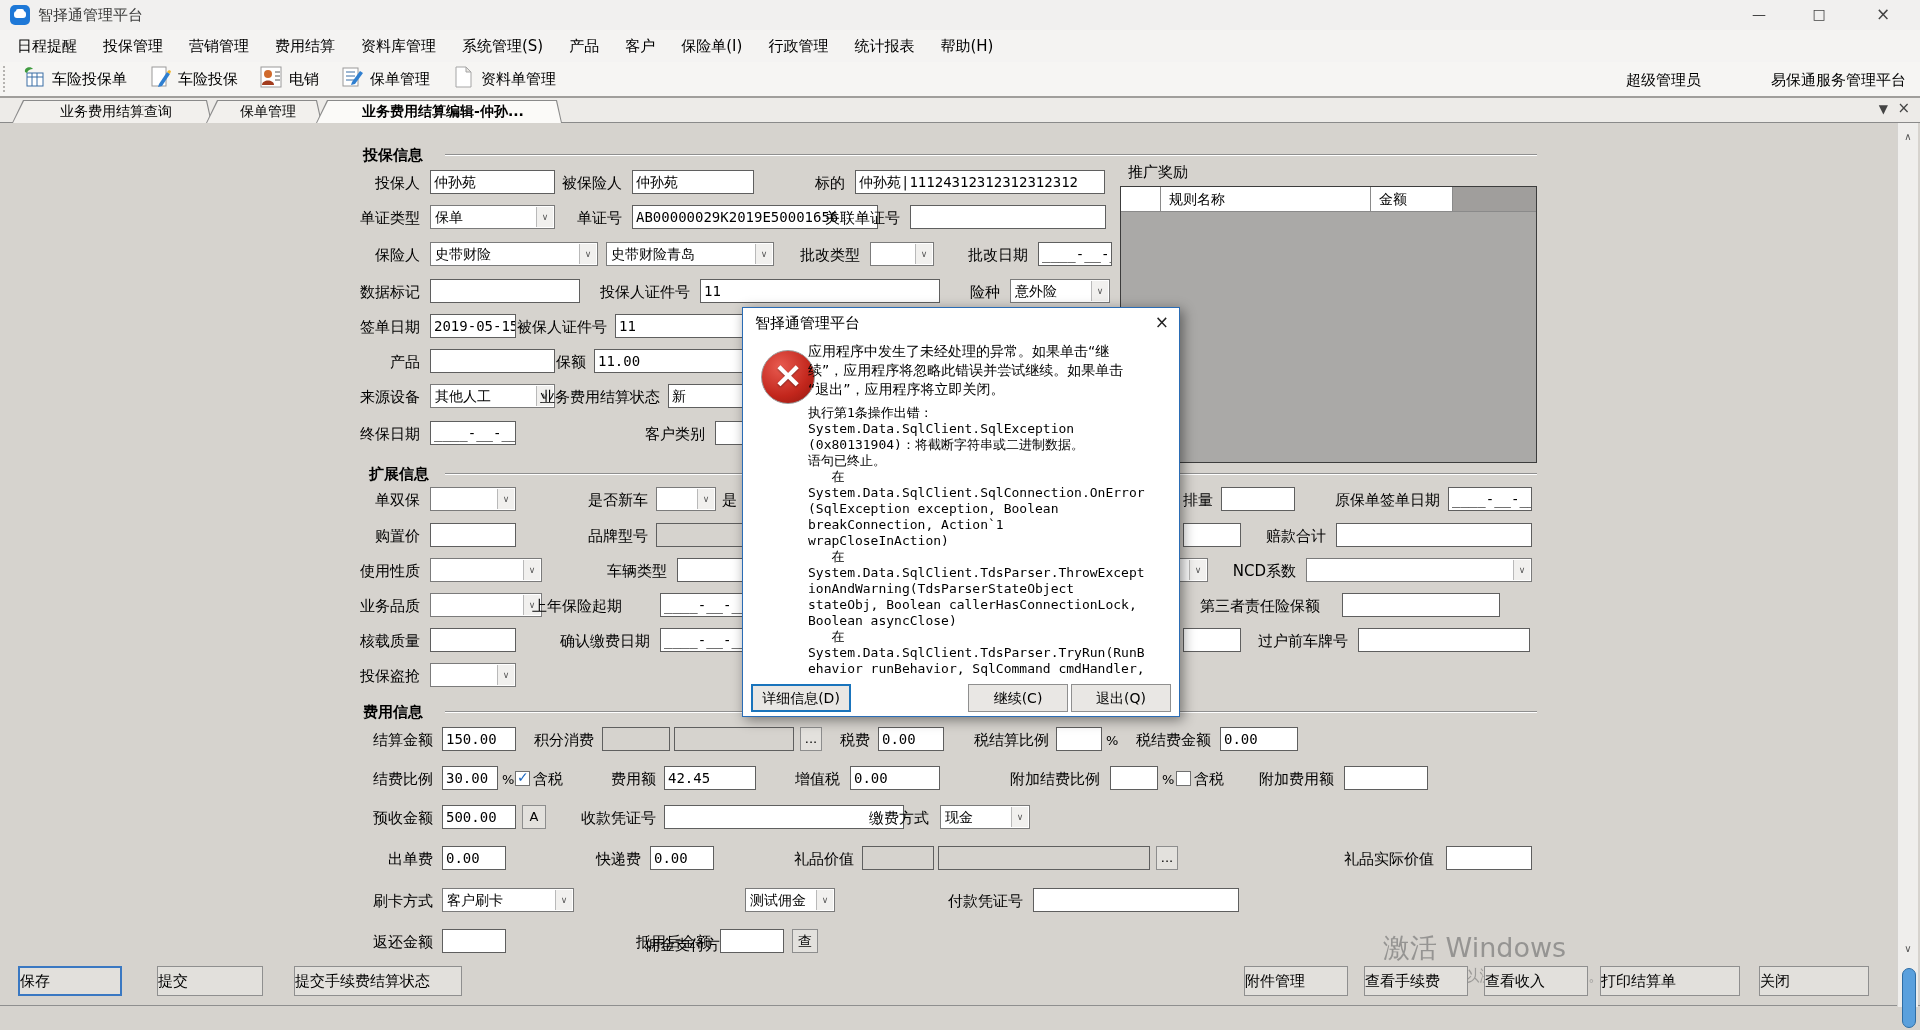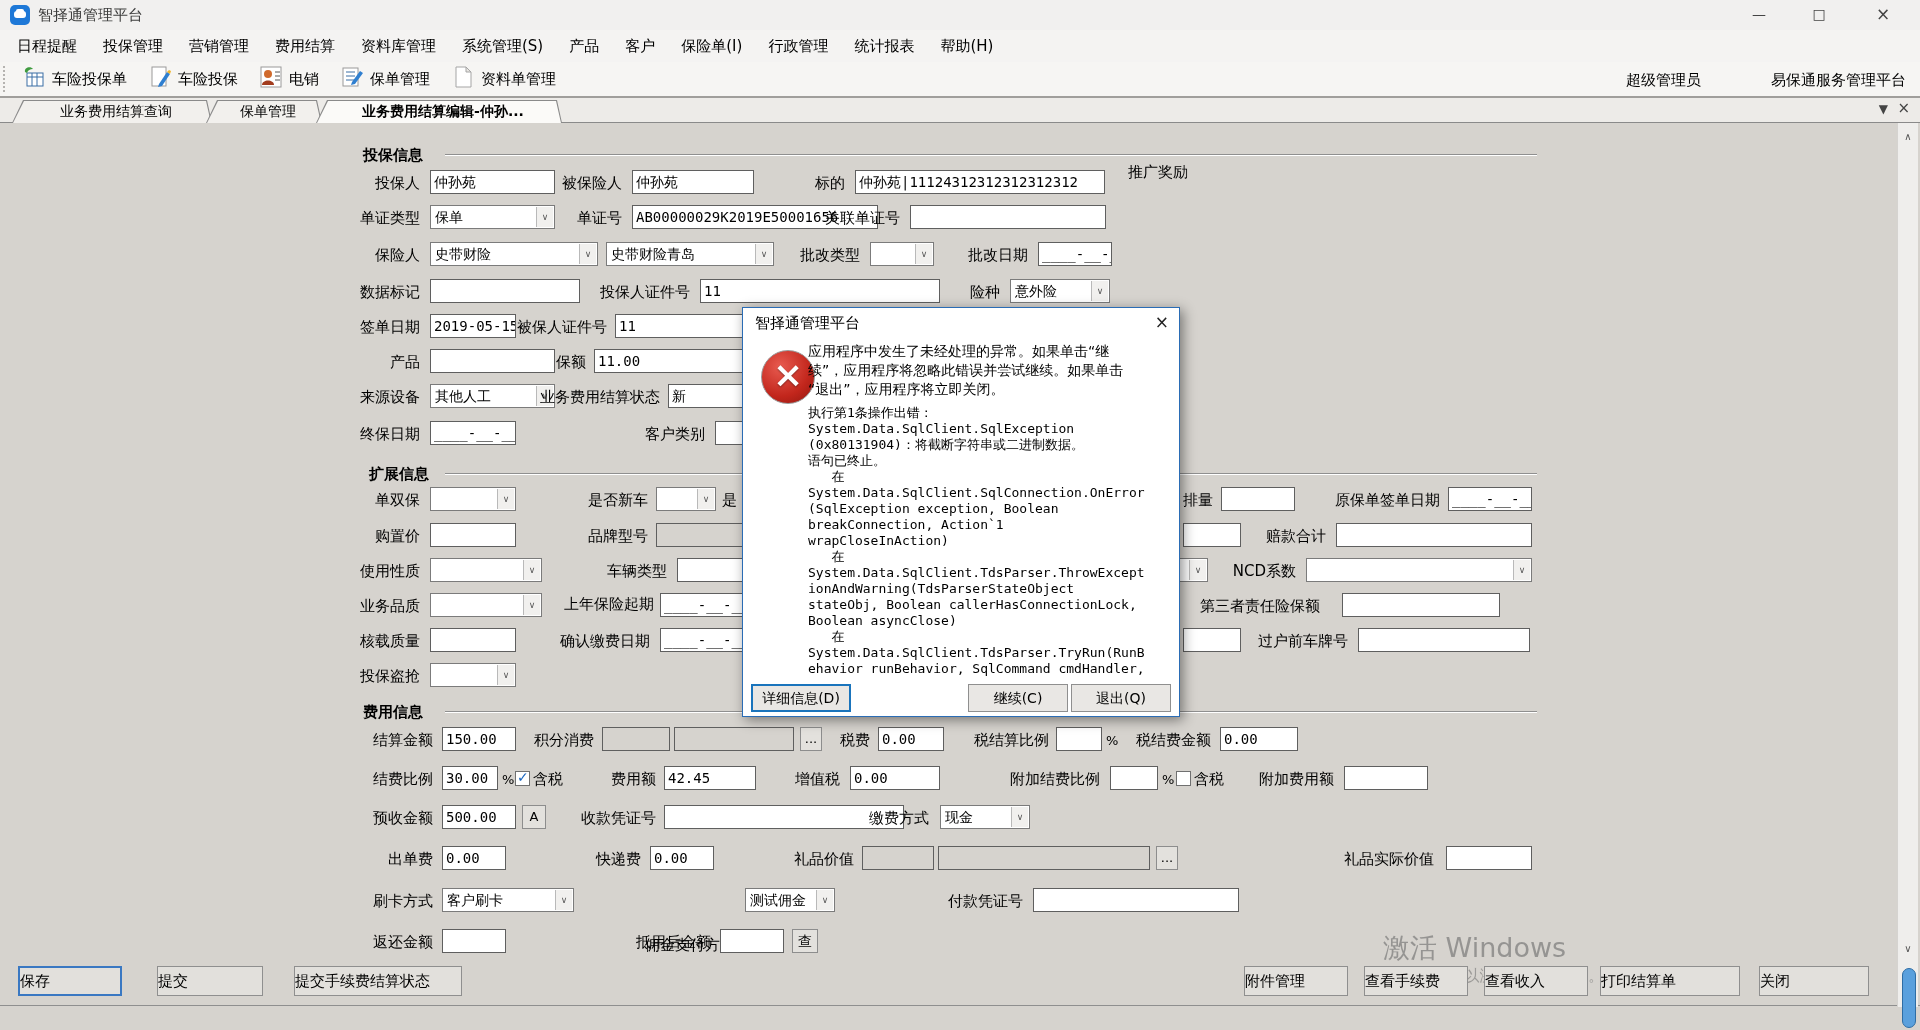--- a/index.html
+++ b/index.html
@@ -226,20 +226,28 @@
   <div class="sel" style="left:430px;top:384px;width:125px;">其他人工</div>
   <span class="lbl" style="left:510px;top:384px;width:150px;">业务费用结算状态</span>
   <div class="inp" style="left:668px;top:384px;width:82px;">新</div>
 
   <span class="lbl" style="left:270px;top:421px;width:150px;">终保日期</span>
   <div class="inp" style="left:430px;top:421px;width:86px;">____-__-__</div>
   <span class="lbl" style="left:555px;top:421px;width:150px;">客户类别</span>
   <div class="inp" style="left:715px;top:421px;width:62px;"></div>
 
   <div class="shead" style="left:1128px;top:163px;font-weight:normal;">推广奖励</div>
+  <div class="reward-panel">
+    <div class="reward-head">
+      <div class="rcell" style="width:40px;"></div>
+      <div class="rcell" style="width:210px;">规则名称</div>
+      <div class="rcell" style="width:82px;">金额</div>
+      <div class="rcell" style="flex:1;background:#a09e9c;border-right:none;"></div>
+    </div>
+  </div>
 
   <div class="shead" style="left:369px;top:465px;">扩展信息</div>
   <div class="gline" style="left:445px;top:473px;width:1092px;"></div>
 
   <span class="lbl" style="left:270px;top:487px;width:150px;">单双保</span>
   <div class="sel" style="left:430px;top:487px;width:86px;"></div>
   <span class="lbl" style="left:498px;top:487px;width:150px;">是否新车</span>
   <div class="sel" style="left:656px;top:487px;width:60px;"></div>
   <span class="lbl" style="left:722px;top:487px;width:40px;text-align:left;">是</span>
   <span class="lbl" style="left:1063px;top:487px;width:150px;">排量</span>
@@ -258,21 +266,21 @@
   <span class="lbl" style="left:270px;top:558px;width:150px;font-family:Liberation Serif, serif;">使用性质</span>
   <div class="sel" style="left:430px;top:558px;width:112px;"></div>
   <span class="lbl" style="left:517px;top:558px;width:150px;">车辆类型</span>
   <div class="inp" style="left:677px;top:558px;width:100px;"></div>
   <div class="sel" style="left:1140px;top:558px;width:68px;"></div>
   <span class="lbl" style="left:1146px;top:558px;width:150px;">NCD系数</span>
   <div class="sel" style="left:1306px;top:558px;width:226px;"></div>
 
   <span class="lbl" style="left:270px;top:593px;width:150px;">业务品质</span>
   <div class="sel" style="left:430px;top:593px;width:112px;"></div>
-  <span class="lbl" style="left:504px;top:593px;width:150px;font-family:Liberation Mono, monospace;">上年保险起期</span>
+  <span class="lbl" style="left:472px;top:593px;width:150px;">上年保险起期</span>
   <div class="inp" style="left:660px;top:593px;width:112px;">____-__-__</div>
   <span class="lbl" style="left:1200px;top:593px;width:132px;text-align:left;">第三者责任险保额</span>
   <div class="inp" style="left:1342px;top:593px;width:158px;"></div>
 
   <span class="lbl" style="left:270px;top:628px;width:150px;">核载质量</span>
   <div class="inp" style="left:430px;top:628px;width:86px;"></div>
   <span class="lbl" style="left:500px;top:628px;width:150px;">确认缴费日期</span>
   <div class="inp" style="left:660px;top:628px;width:112px;">____-__-__</div>
   <div class="inp" style="left:1183px;top:628px;width:58px;"></div>
   <span class="lbl" style="left:1198px;top:628px;width:150px;">过户前车牌号</span>

